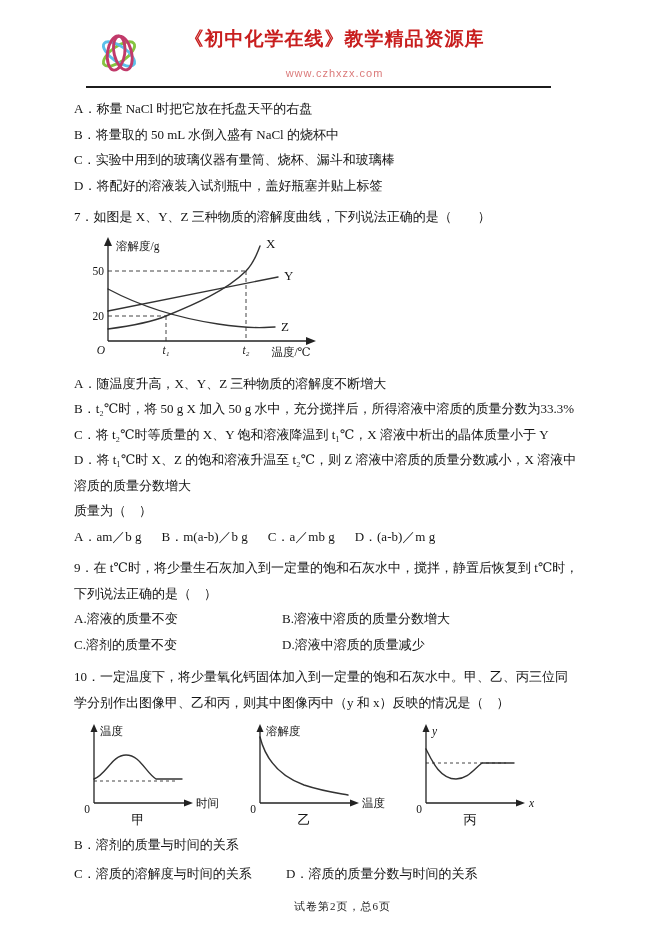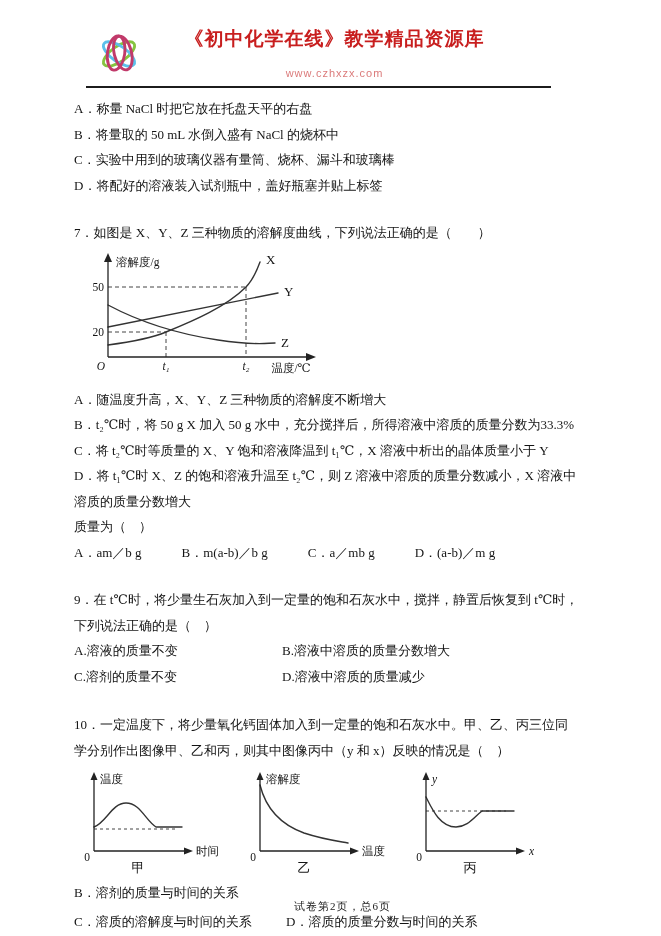--- a/index.html
+++ b/index.html
@@ -12,23 +12,23 @@
   }
   .header { display:flex; align-items:center; padding:26px 88px 0 96px; }
   .logo-box { width:46px; height:48px; flex:0 0 46px; }
   .header-center { flex:1; text-align:center; }
   .site-title { font-size:19px; font-weight:bold; letter-spacing:1px; }
   .site-url { font-size:11px; margin-top:15px; letter-spacing:1px; font-family:"Liberation Sans",sans-serif; }
   .header-spacer { width:46px; flex:0 0 46px; }
   .header-rule { border-top:2px solid #1c1c1c; margin:7px 110px 0 86px; }
   .content { padding:8px 92px 0 74px; font-size:13px; }
   .line { margin:0; line-height:25.5px; white-space:nowrap; }
-  .gap-top { margin-top:22px; }
+  .gap-top { margin-top:6px; }
   .chart-main { margin:3px 0 4px 4px; }
-  .opts-inline { display:flex; gap:40px; line-height:25.5px; }
+  .opts-inline { display:flex; gap:20px; line-height:25.5px; }
   .row2 { display:flex; line-height:26px; }
   .row2 .col-l { width:208px; flex:0 0 208px; }
   .row2-10 { display:flex; line-height:29px; }
   .row2-10 .col-l { width:212px; flex:0 0 212px; }
   .mini-charts { display:flex; gap:18px; margin:6px 0 2px 2px; }
   .svg-label { font-family:"Liberation Serif","DejaVu Serif",serif; font-size:11.5px; fill:#141414; }
   .svg-label-lg { font-family:"Liberation Serif","DejaVu Serif",serif; font-size:13px; fill:#141414; }
   .svg-ital { font-style:italic; }
   .curve { fill:none; stroke:#333; stroke-width:1.4; stroke-linecap:round; }
   .axis { stroke:#222; stroke-width:1.3; }

